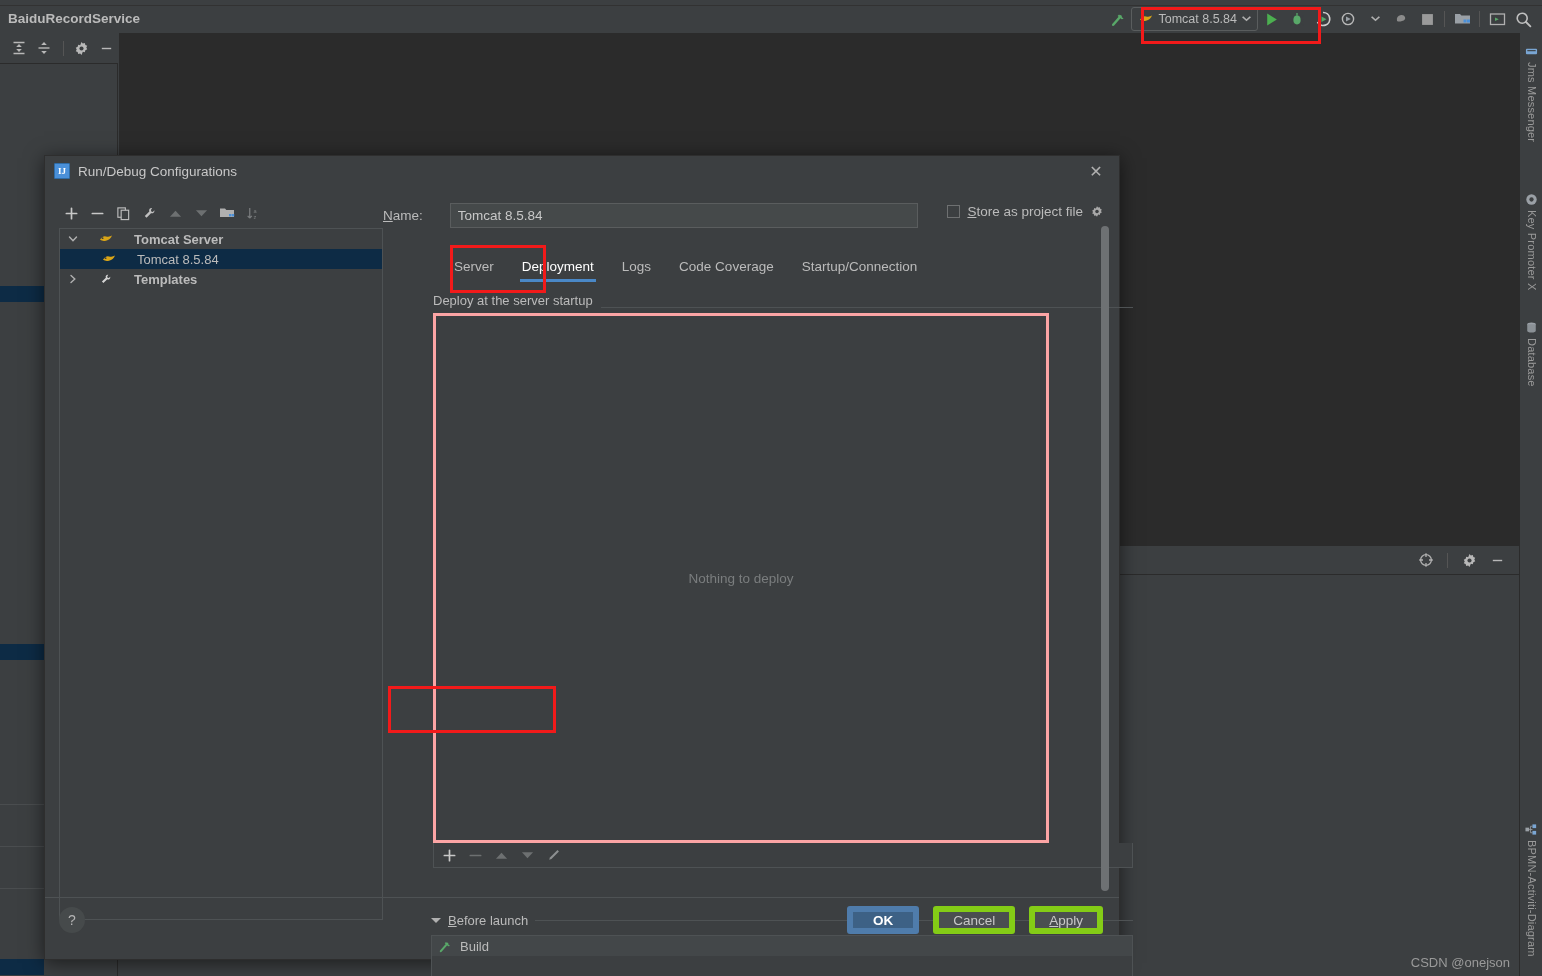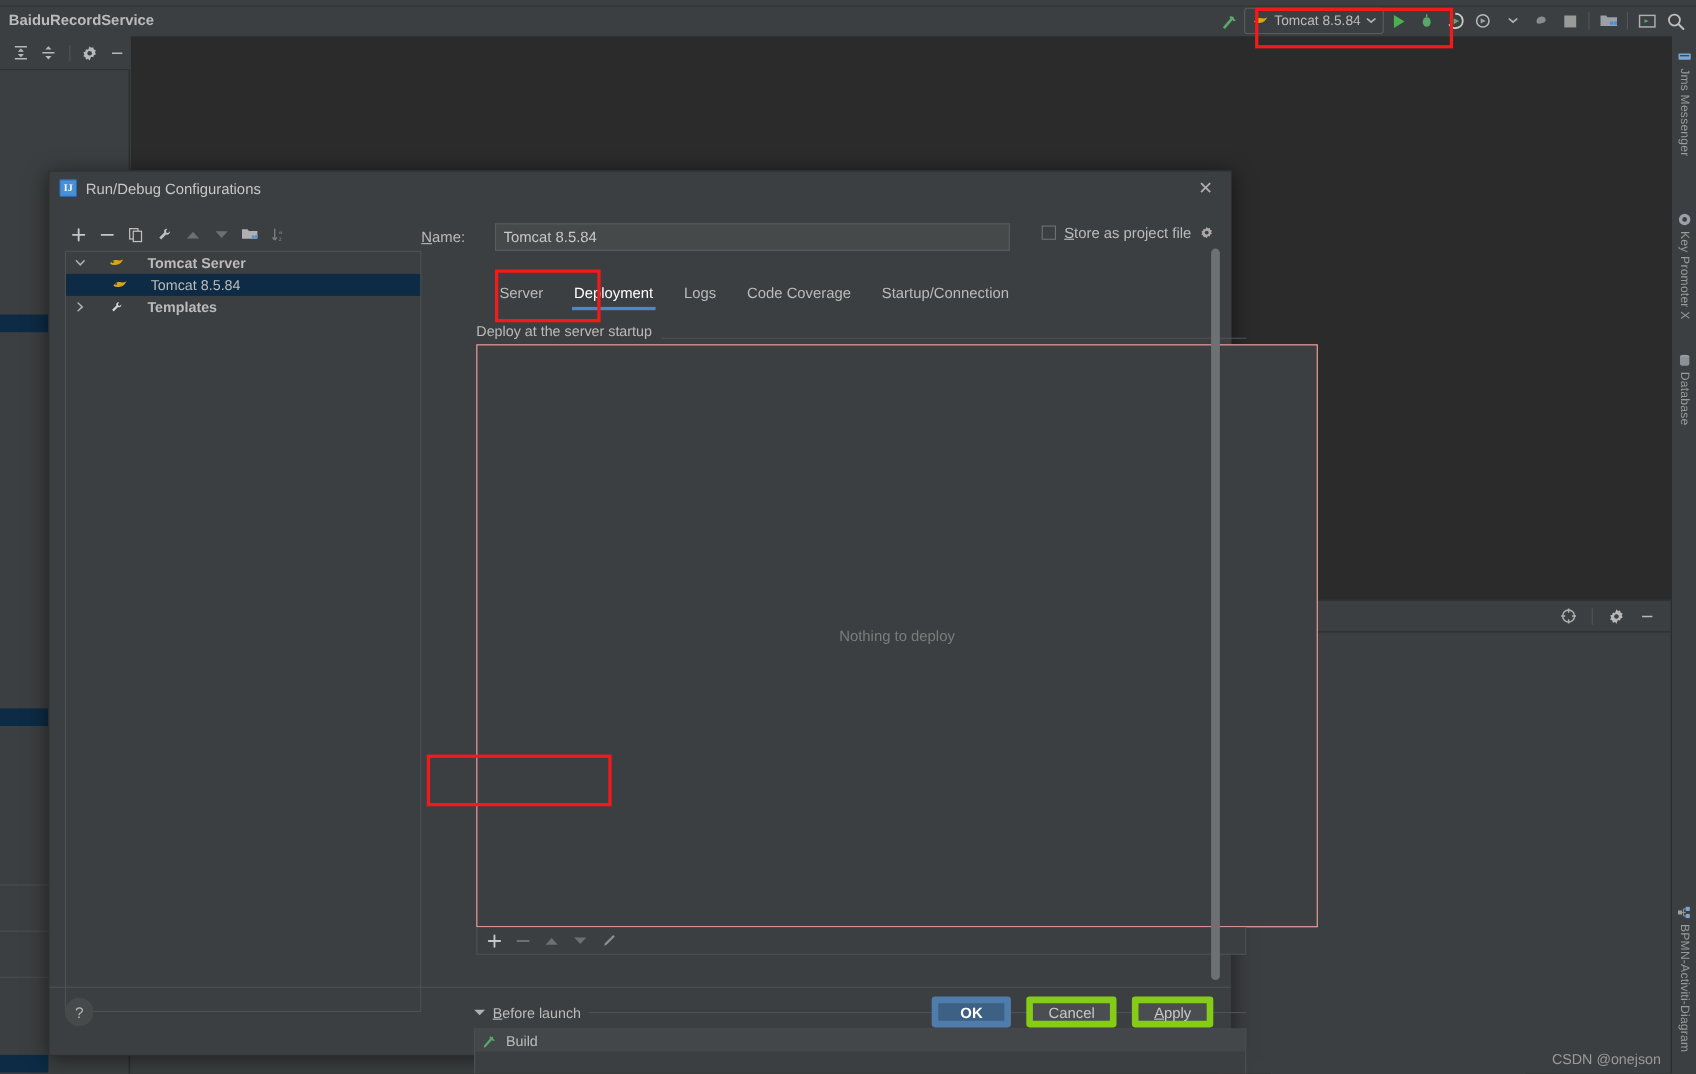--- a/index.html
+++ b/index.html
@@ -167,22 +167,22 @@
   }
 
   .sep-label {
     position:absolute; left:388px; top:136px; width:700px; height:16px;
     display:flex; align-items:flex-end; gap:8px;
     color:#bbbbbb; font-size:13px; white-space:nowrap;
   }
   .sep-line { flex:1; height:1px; background:#4e5254; }
 
   .deploy-box {
-    position:absolute; left:388px; top:157px; width:765px; height:530px;
-    background:#3c3f41; border:1px solid #fca5a5;
+    position:absolute; left:388px; top:157px; width:616px; height:530px;
+    background:#3c3f41; border:3px solid #fca5a5;
     display:flex; align-items:center; justify-content:center;
   }
   .empty-text { color:#7a7d7e; font-size:13.5px; }
 
   .deploy-toolbar {
     position:absolute; left:388px; top:687px; width:700px; height:25px;
     background:#3c3f41; border:1px solid #4e5254; border-top:none;
     display:flex; align-items:center; padding-left:3px; gap:2px;
   }
   .dt-btn { width:24px;height:22px;display:flex;align-items:center;justify-content:center; }

